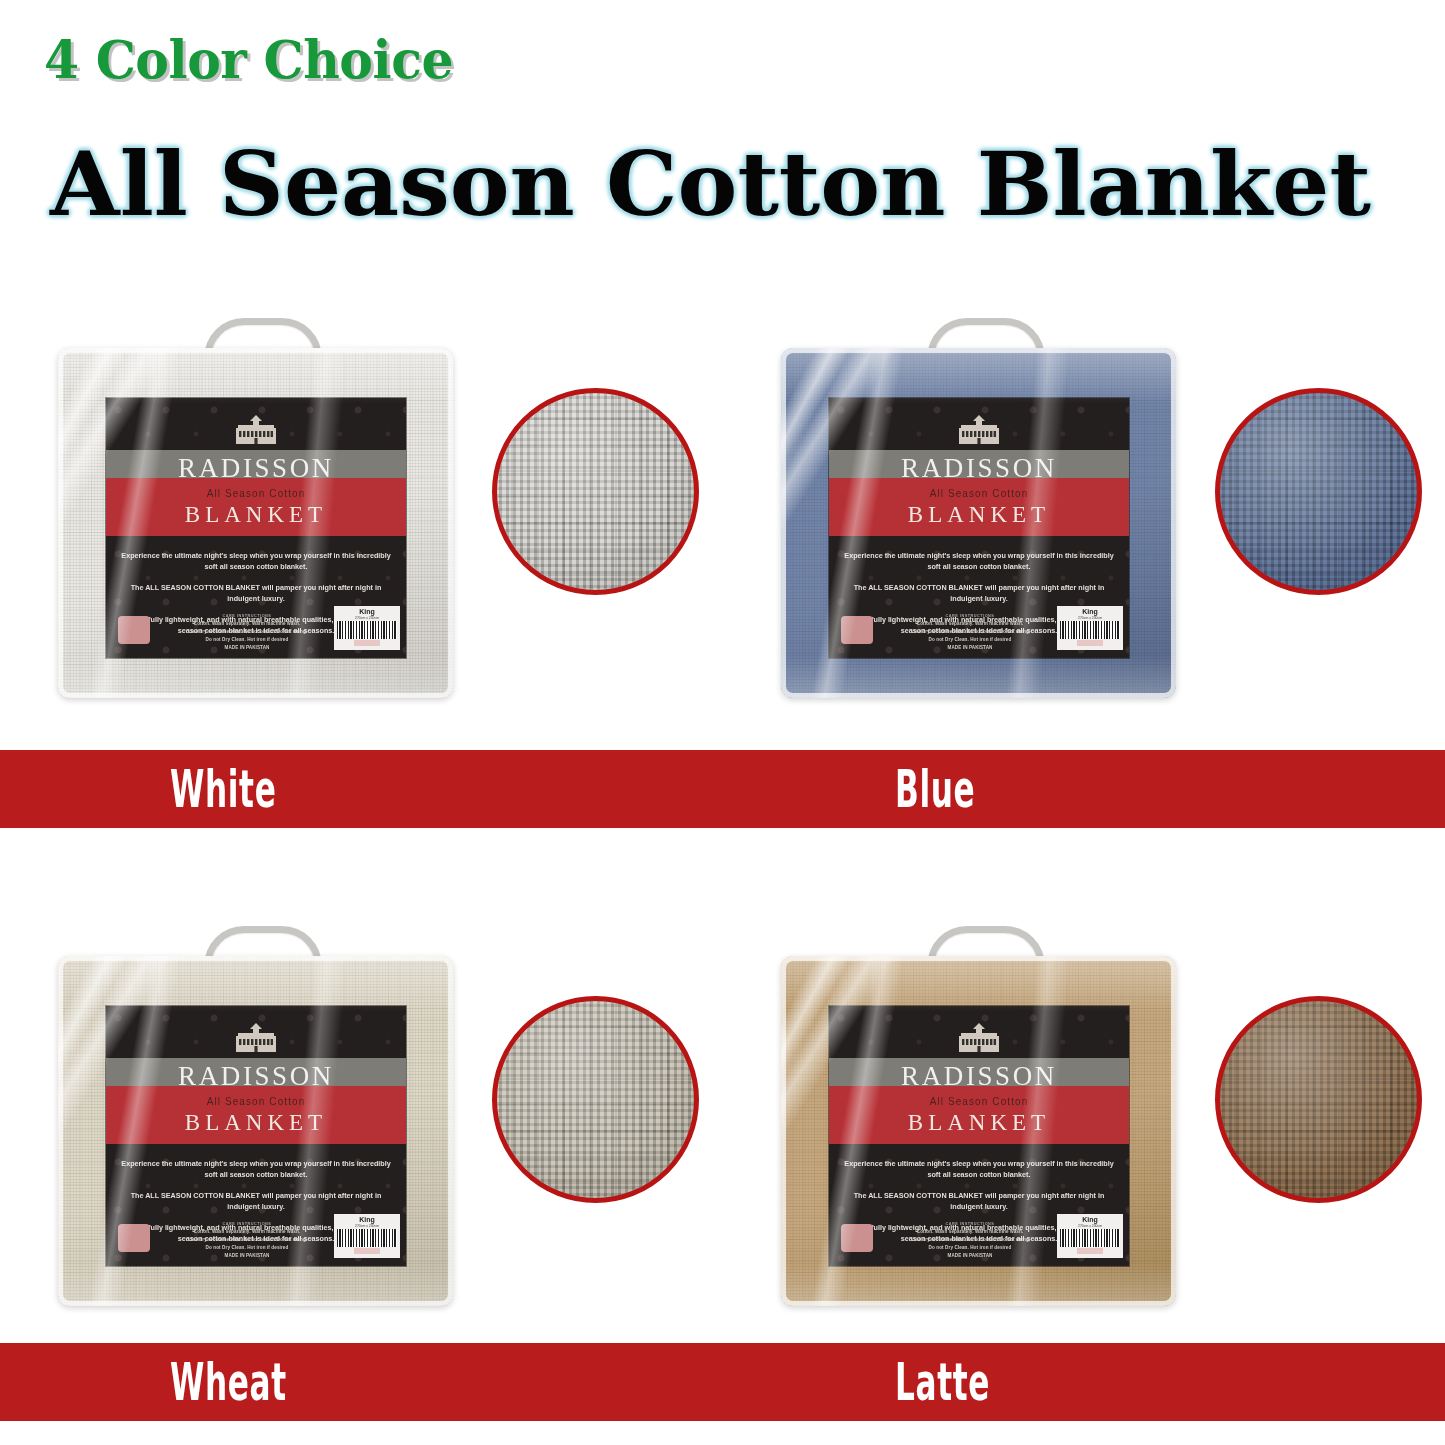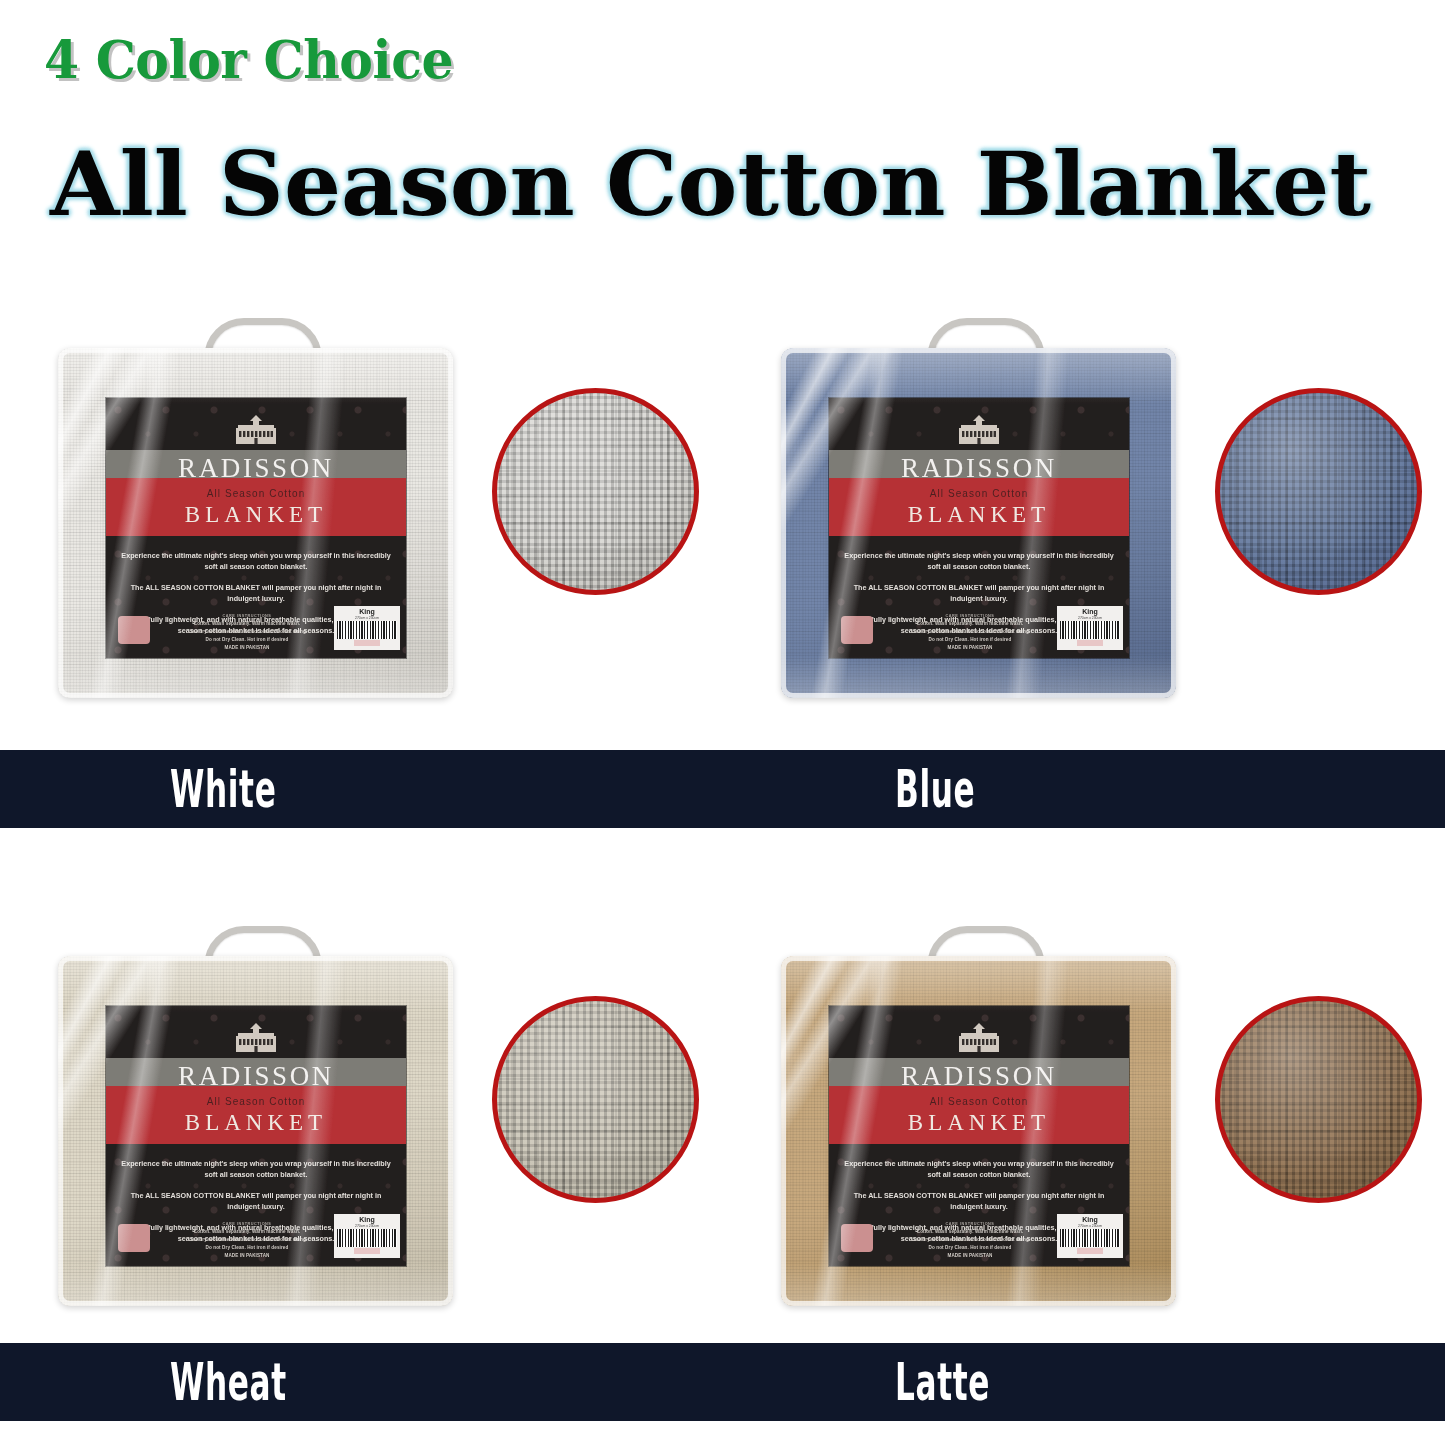--- a/index.html
+++ b/index.html
@@ -248,21 +248,21 @@
     opacity:.95;
   }
   .swatch-sheen {
     position:absolute; inset:0;
     background:radial-gradient(circle at 36% 28%, rgba(255,255,255,.28), rgba(255,255,255,0) 62%);
   }
 
   
   .caption-bar {
     position:absolute; left:0; width:1445px; height:78px;
-    background:#0f172a;
+    background:#b91c1c;
   }
   .caption-bar.top { top:750px; }
   .caption-bar.bottom { top:1343px; }
   .caption {
     position:absolute; top:0; height:78px;
     line-height:78px;
     color:#ffffff;
     font-family:"DejaVu Sans", sans-serif;
     font-weight:bold;
     font-size:52px;

